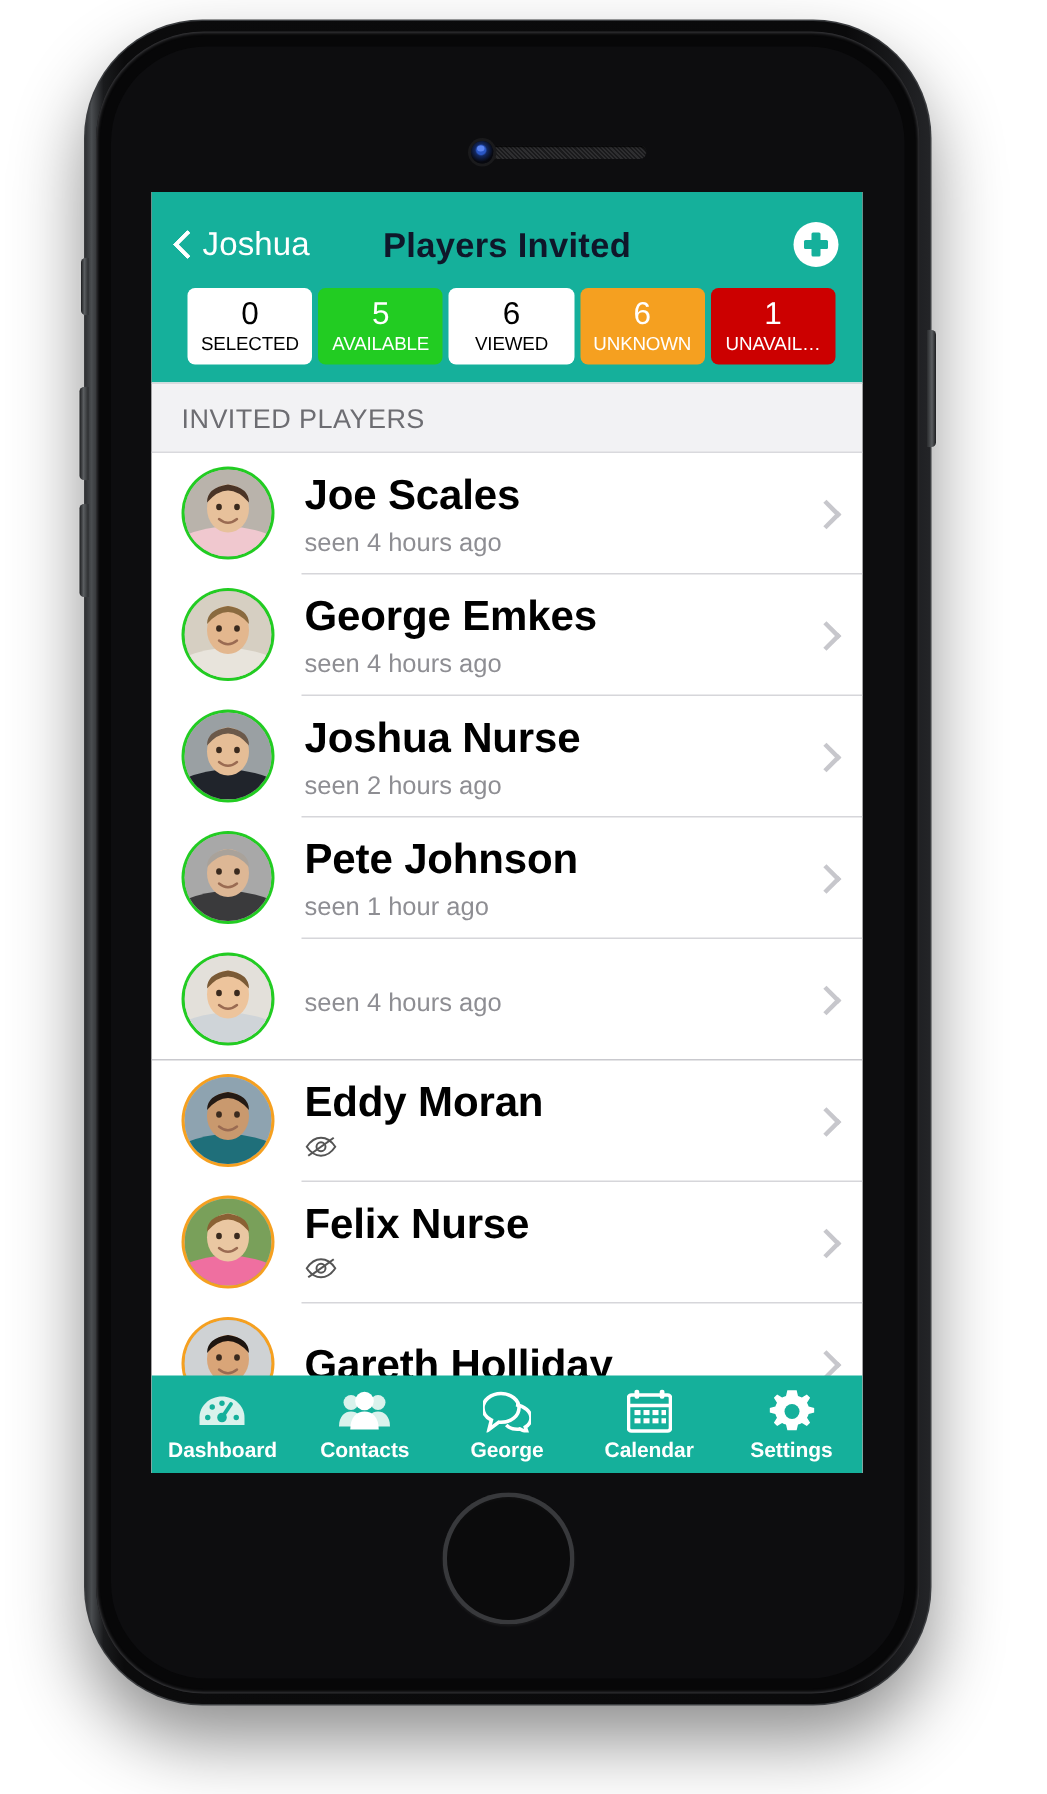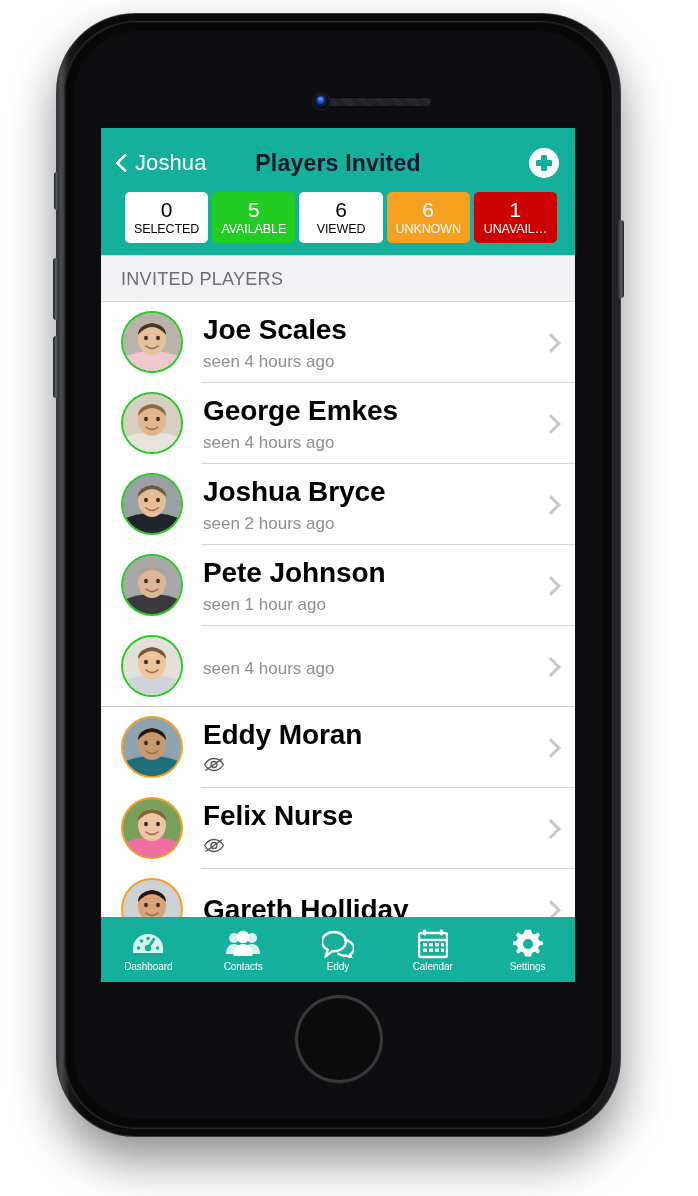--- a/index.html
+++ b/index.html
@@ -358,24 +358,25 @@
     cursor: pointer;
     padding-top: 2px;
   }
   .tab-icon {
     height: 32px;
     display: flex;
     align-items: center;
     justify-content: center;
   }
   .tab-label {
-    font-size: 10px;
+    font-size: 14px;
     line-height: 1.25;
     margin-top: 1px;
     letter-spacing: -0.05px;
+    font-weight: bold;
   }
 
   
   .face { background-repeat: no-repeat; }
 </style>
 </head>
 <body>
 
 <div class="stage">
 
@@ -481,21 +482,21 @@
                 <path d="M0 44 Q29 32 58 44 L58 58 L0 58 Z" fill="#20242b"></path>
                 <ellipse cx="29" cy="26" rx="14" ry="16" fill="#e5bd96"></ellipse>
                 <path d="M15 22 Q29 6 43 22 Q43 12 29 10 Q15 12 15 22 Z" fill="#6b594a"></path>
                 <ellipse cx="23" cy="25" rx="1.9" ry="2.2" fill="#3a2a1e"></ellipse>
                 <ellipse cx="35" cy="25" rx="1.9" ry="2.2" fill="#3a2a1e"></ellipse>
                 <path d="M23 33 Q29 38 35 33" stroke="#9a6b52" stroke-width="1.6" fill="none" stroke-linecap="round"></path>
               </svg>
             </div>
           </div>
           <div class="row-text">
-            <div class="row-name">Joshua Bryce</div>
+            <div class="row-name">Joshua Nurse</div>
             <div class="row-sub">seen 2 hours ago</div>
           </div>
           <div class="row-chev"></div>
         </div>
         <div class="row sep">
           <div class="avatar-ring green">
             <div class="avatar">
               <svg class="face" viewBox="0 0 58 58" width="58" height="58" preserveAspectRatio="xMidYMid slice">
                 <rect width="58" height="58" fill="#a8a8a8"></rect>
                 <path d="M0 44 Q29 32 58 44 L58 58 L0 58 Z" fill="#3a3a3c"></path>
@@ -633,21 +634,21 @@
           </div>
           <div class="tab-label">Contacts</div>
         </div>
         <div class="tab">
           <div class="tab-icon">
             <svg width="32" height="28" viewBox="0 0 32 28">
               <path d="M12 2 C5.4 2 0 6.3 0 11.6 C0 15 2.2 18 5.6 19.7 L4 26 L10.6 21.1 C11.1 21.2 11.5 21.2 12 21.2 C18.6 21.2 24 16.9 24 11.6 C24 6.3 18.6 2 12 2 Z" fill="none" stroke="#ffffff" stroke-width="2.4"></path>
               <path d="M22 9.5 C27.5 10.3 32 14 32 18.3 C32 20.8 30.5 23 28.2 24.4 L29.4 28 L24.5 25.6 C23.9 25.7 23.4 25.8 22.8 25.8 C19.8 25.8 17.2 24.7 15.5 23" fill="none" stroke="#ffffff" stroke-width="2.4"></path>
             </svg>
           </div>
-          <div class="tab-label">Eddy</div>
+          <div class="tab-label">George</div>
         </div>
         <div class="tab">
           <div class="tab-icon">
             <svg width="30" height="30" viewBox="0 0 30 30">
               <rect x="1" y="4" width="28" height="24" rx="2" fill="none" stroke="#ffffff" stroke-width="2.4"></rect>
               <rect x="5" y="0.5" width="3.2" height="6" rx="1.4" fill="#ffffff"></rect>
               <rect x="21.8" y="0.5" width="3.2" height="6" rx="1.4" fill="#ffffff"></rect>
               <line x1="1" y1="11" x2="29" y2="11" stroke="#ffffff" stroke-width="2.4"></line>
               <g fill="#ffffff">
                 <rect x="5" y="14" width="4" height="3.4"></rect>

